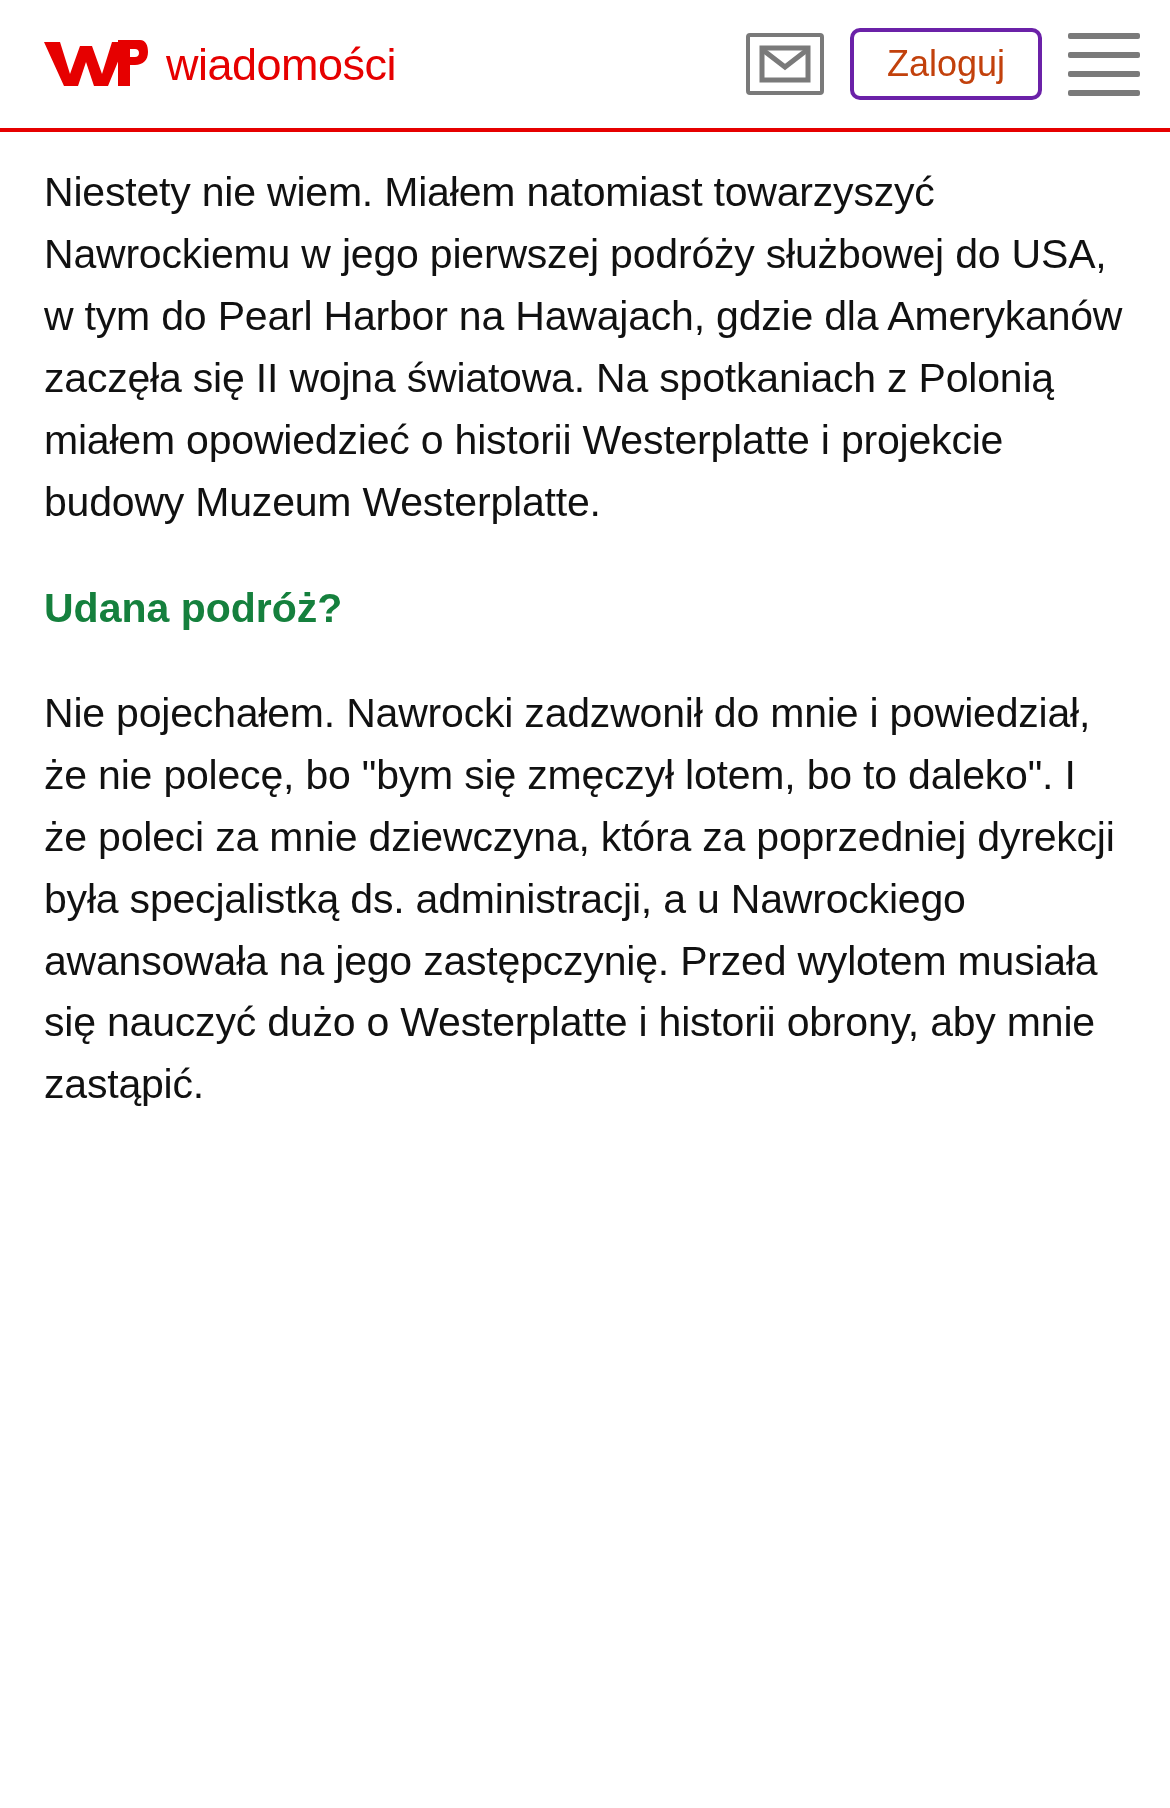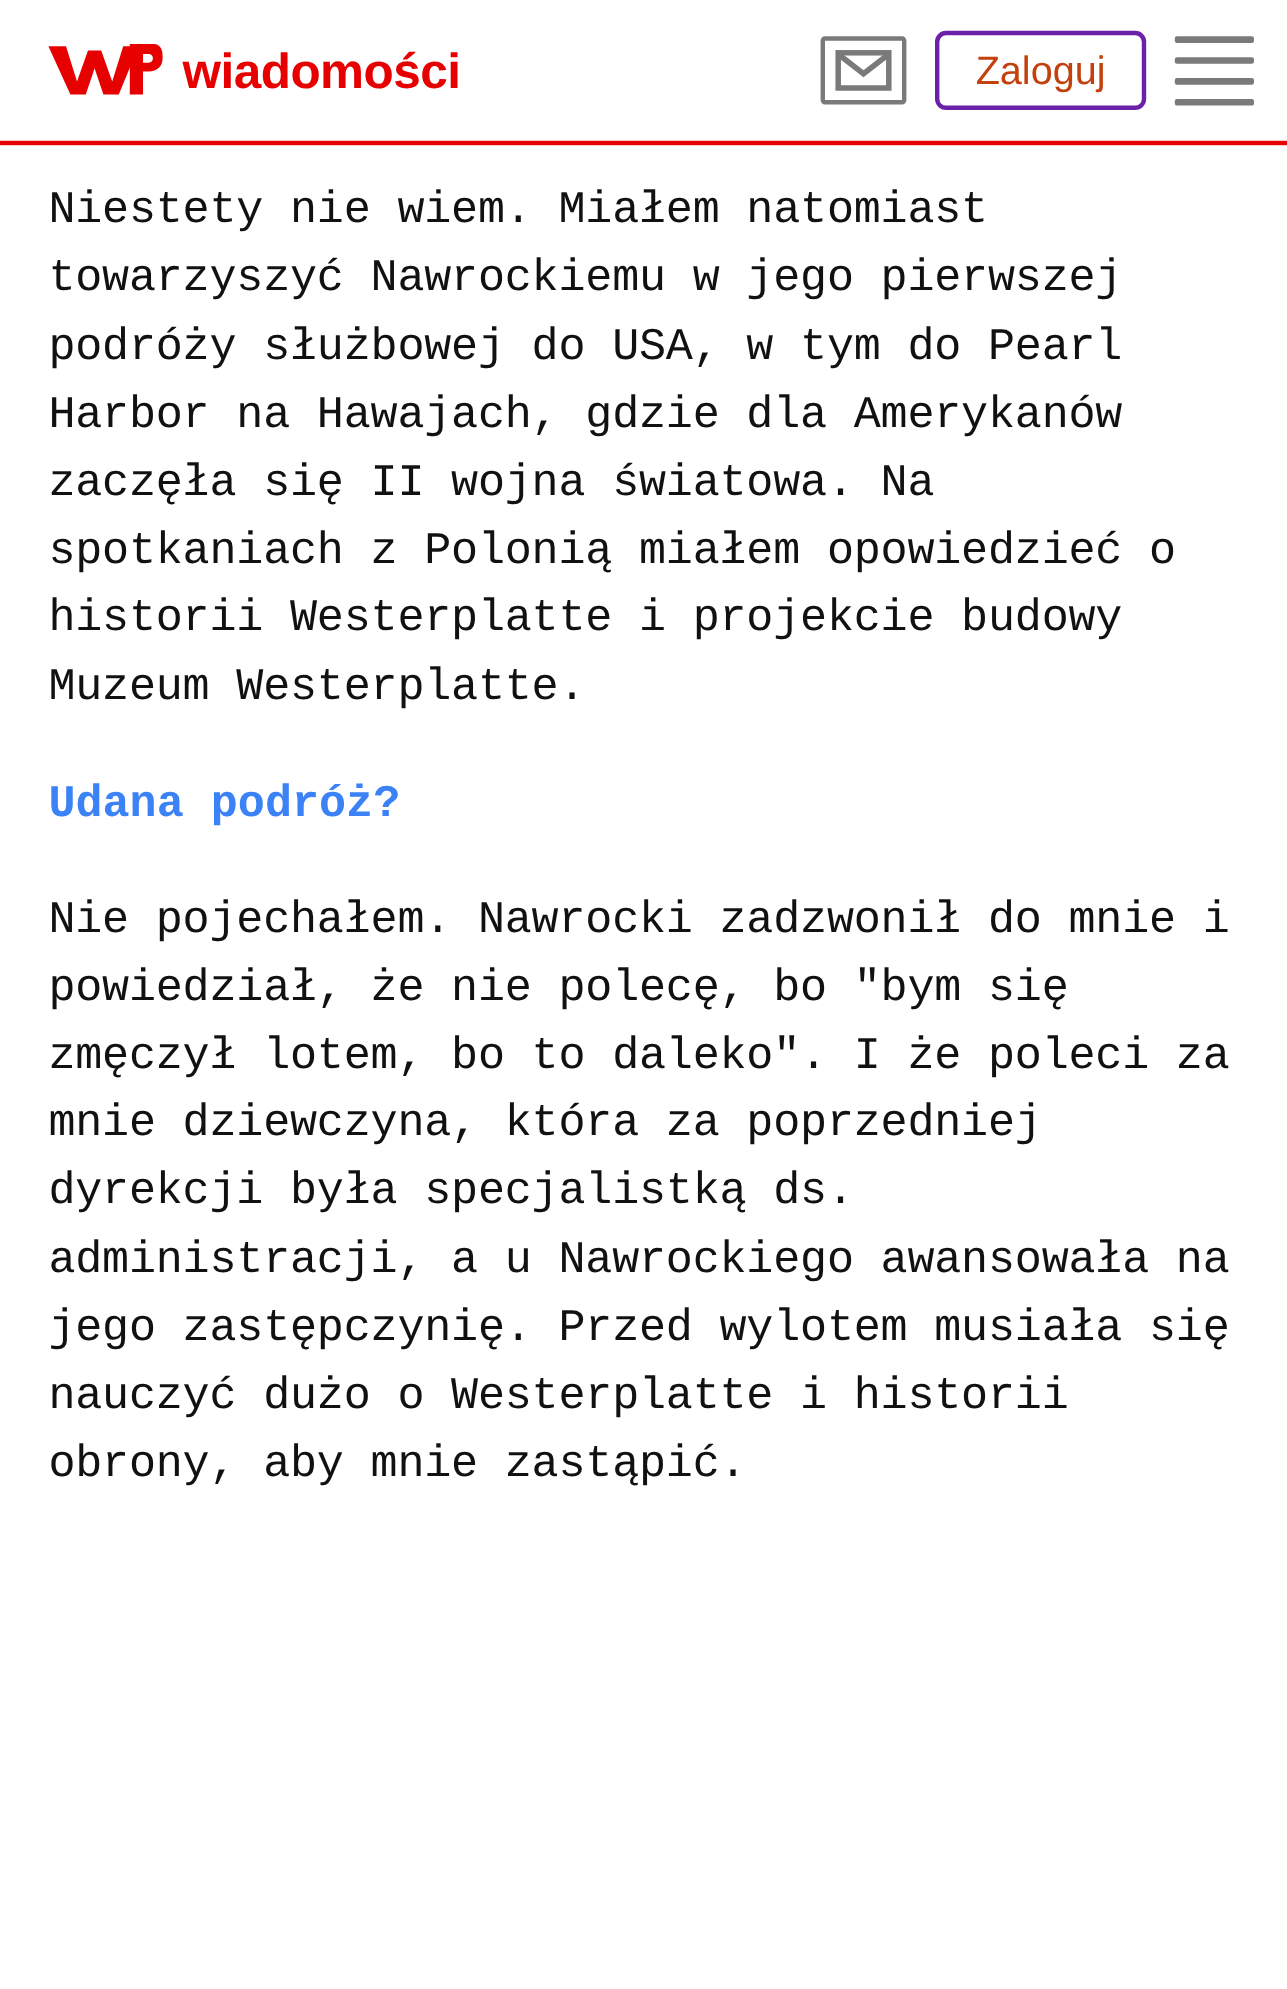--- a/index.html
+++ b/index.html
@@ -33,21 +33,21 @@
     align-items: center;
     gap: 18px;
   }
 
   .wp-mark {
     display: block;
   }
 
   .brand-name {
     font-size: 45px;
-    font-weight: 700;
+    font-weight: 400;
     color: #e60000;
     letter-spacing: -0.5px;
     line-height: 1;
   }
 
   .header-right {
     display: flex;
     align-items: center;
     gap: 26px;
   }
@@ -92,36 +92,35 @@
     display: block;
     height: 6px;
     width: 100%;
     background: #7a7a7a;
     border-radius: 2px;
   }
 
   
   .article {
     padding: 30px 44px 0 44px;
-    font-family: Liberation Mono, monospace;
   }
 
   .para {
     font-size: 41px;
     line-height: 1.51;
     color: #111111;
     margin: 0 0 46px 0;
     letter-spacing: -0.2px;
   }
 
   .subhead {
     font-size: 41px;
     line-height: 1.45;
     font-weight: 700;
-    color: #3b82f6;
+    color: #15803d;
     margin: 0 0 44px 0;
   }
 </style>
 </head>
 <body>
 
 <div class="header">
 
   <div class="brand">
     <span class="wp-mark">

